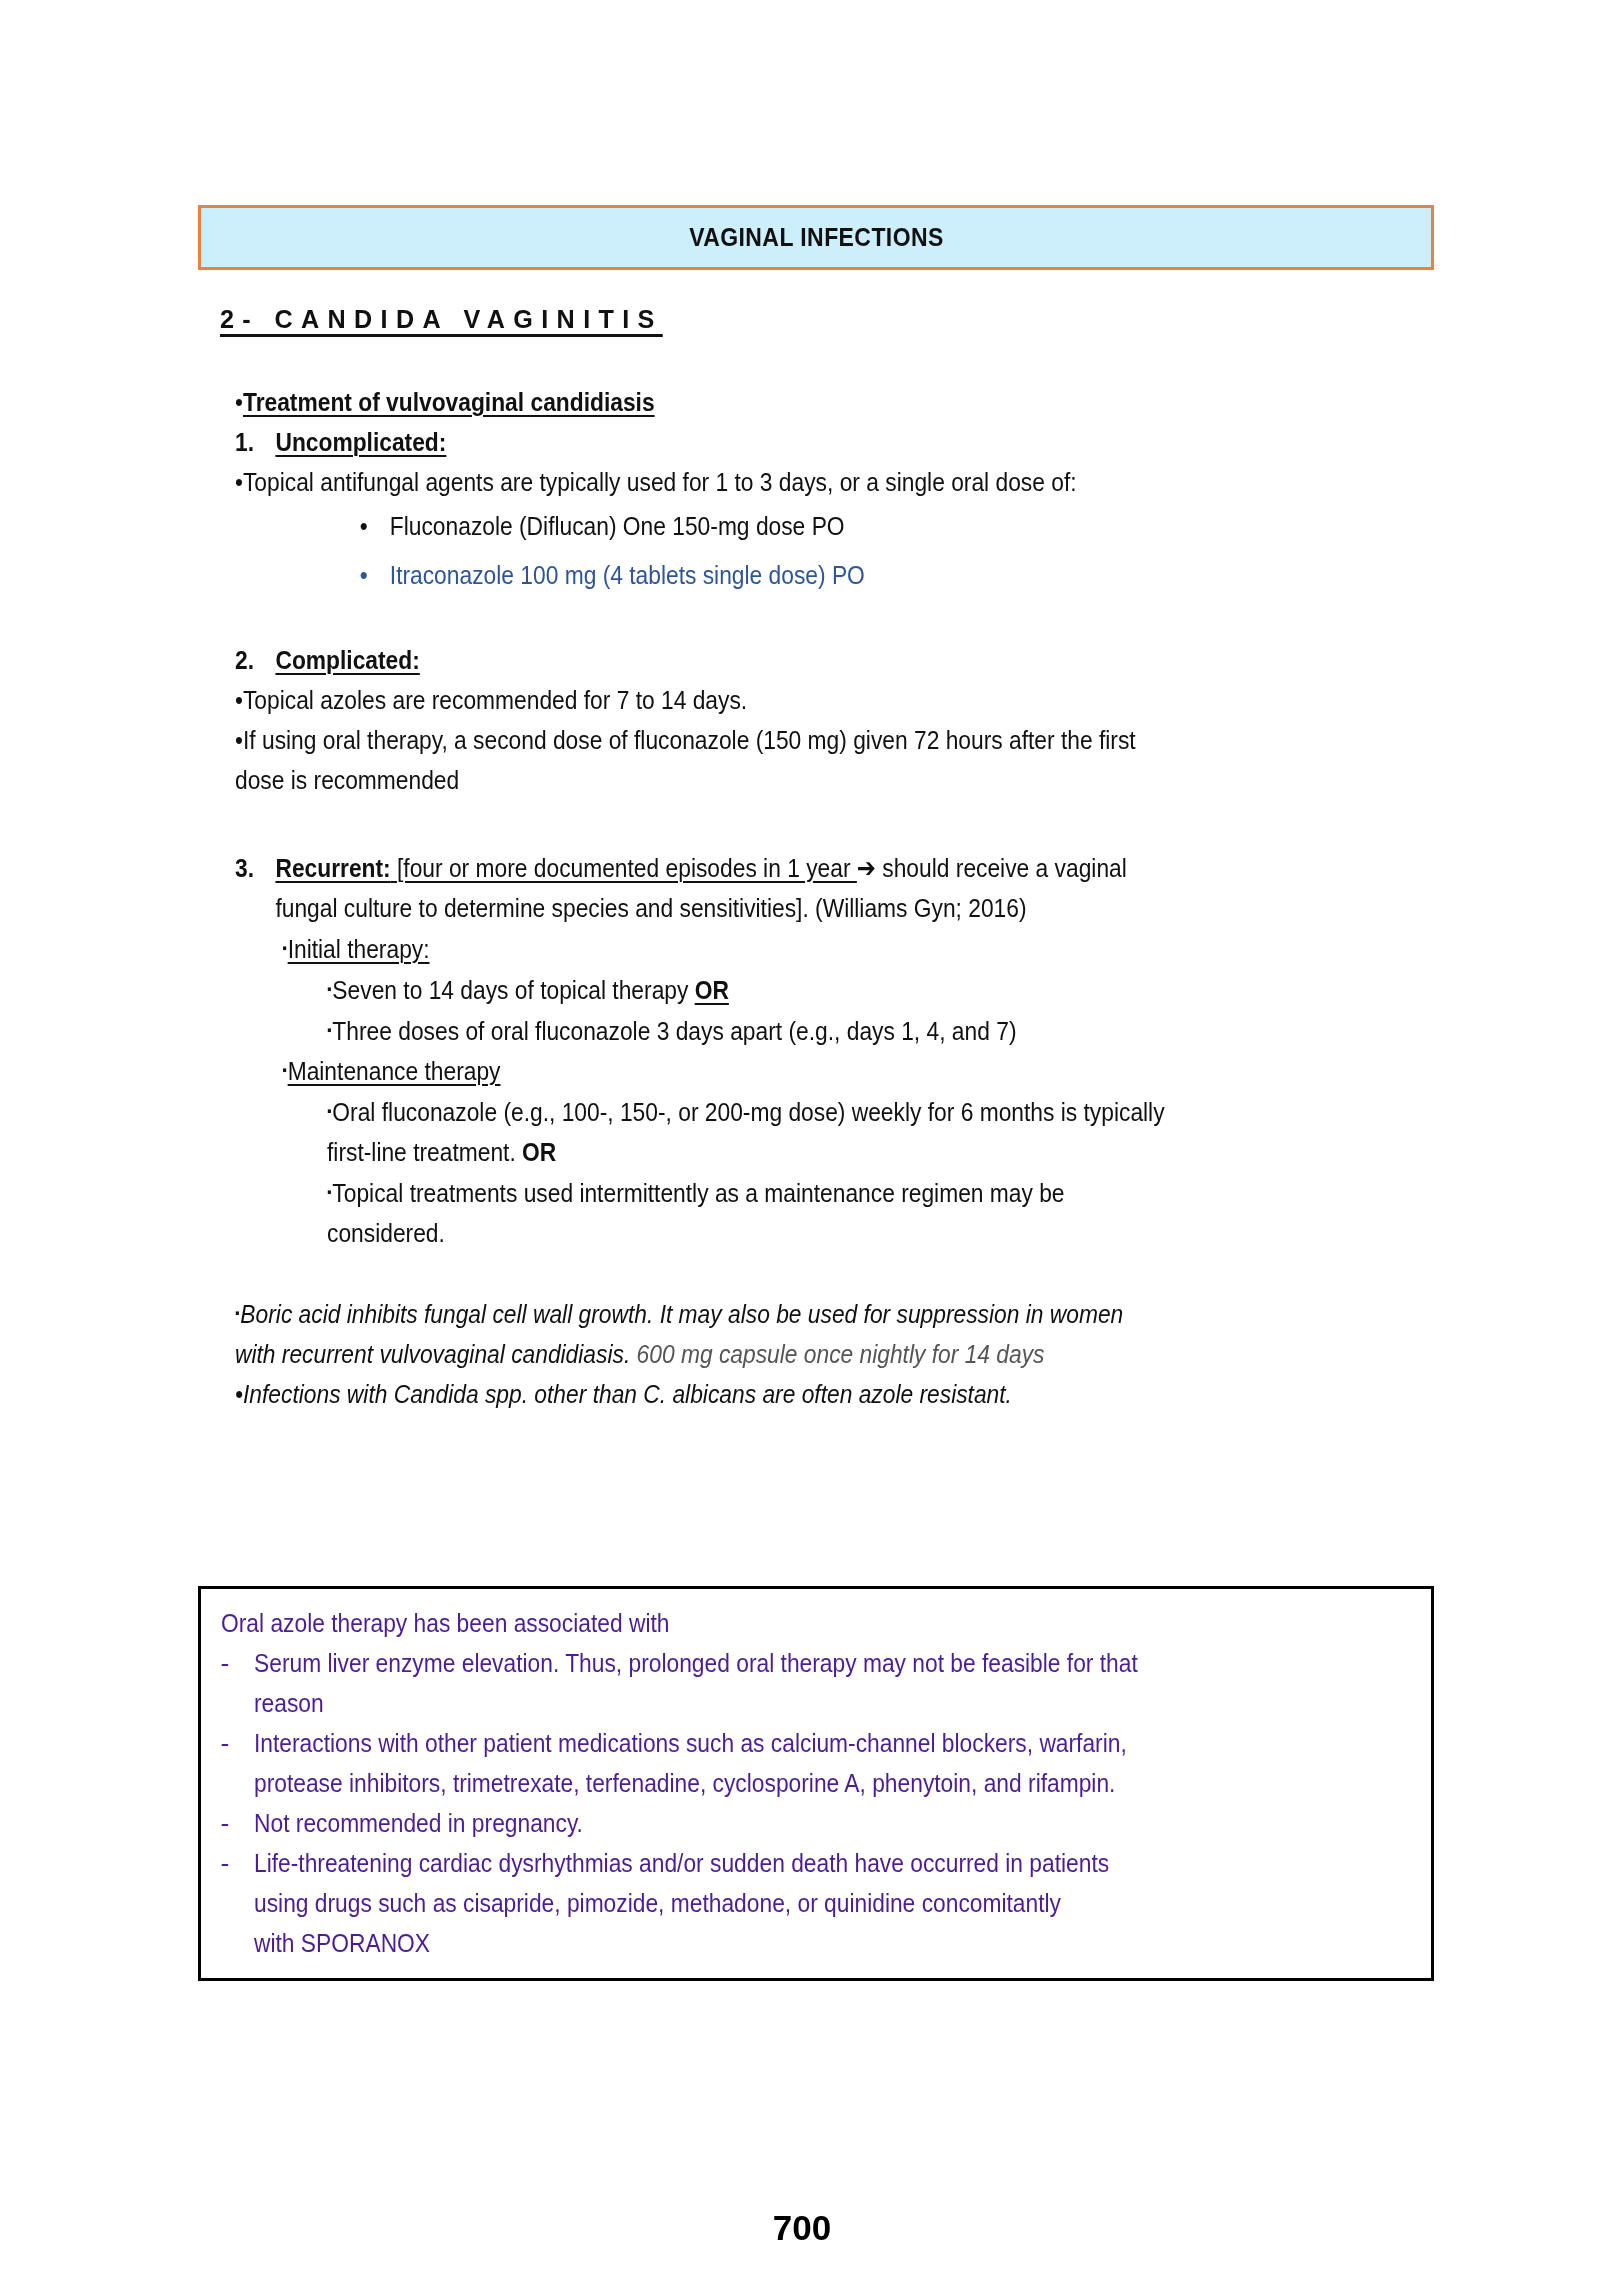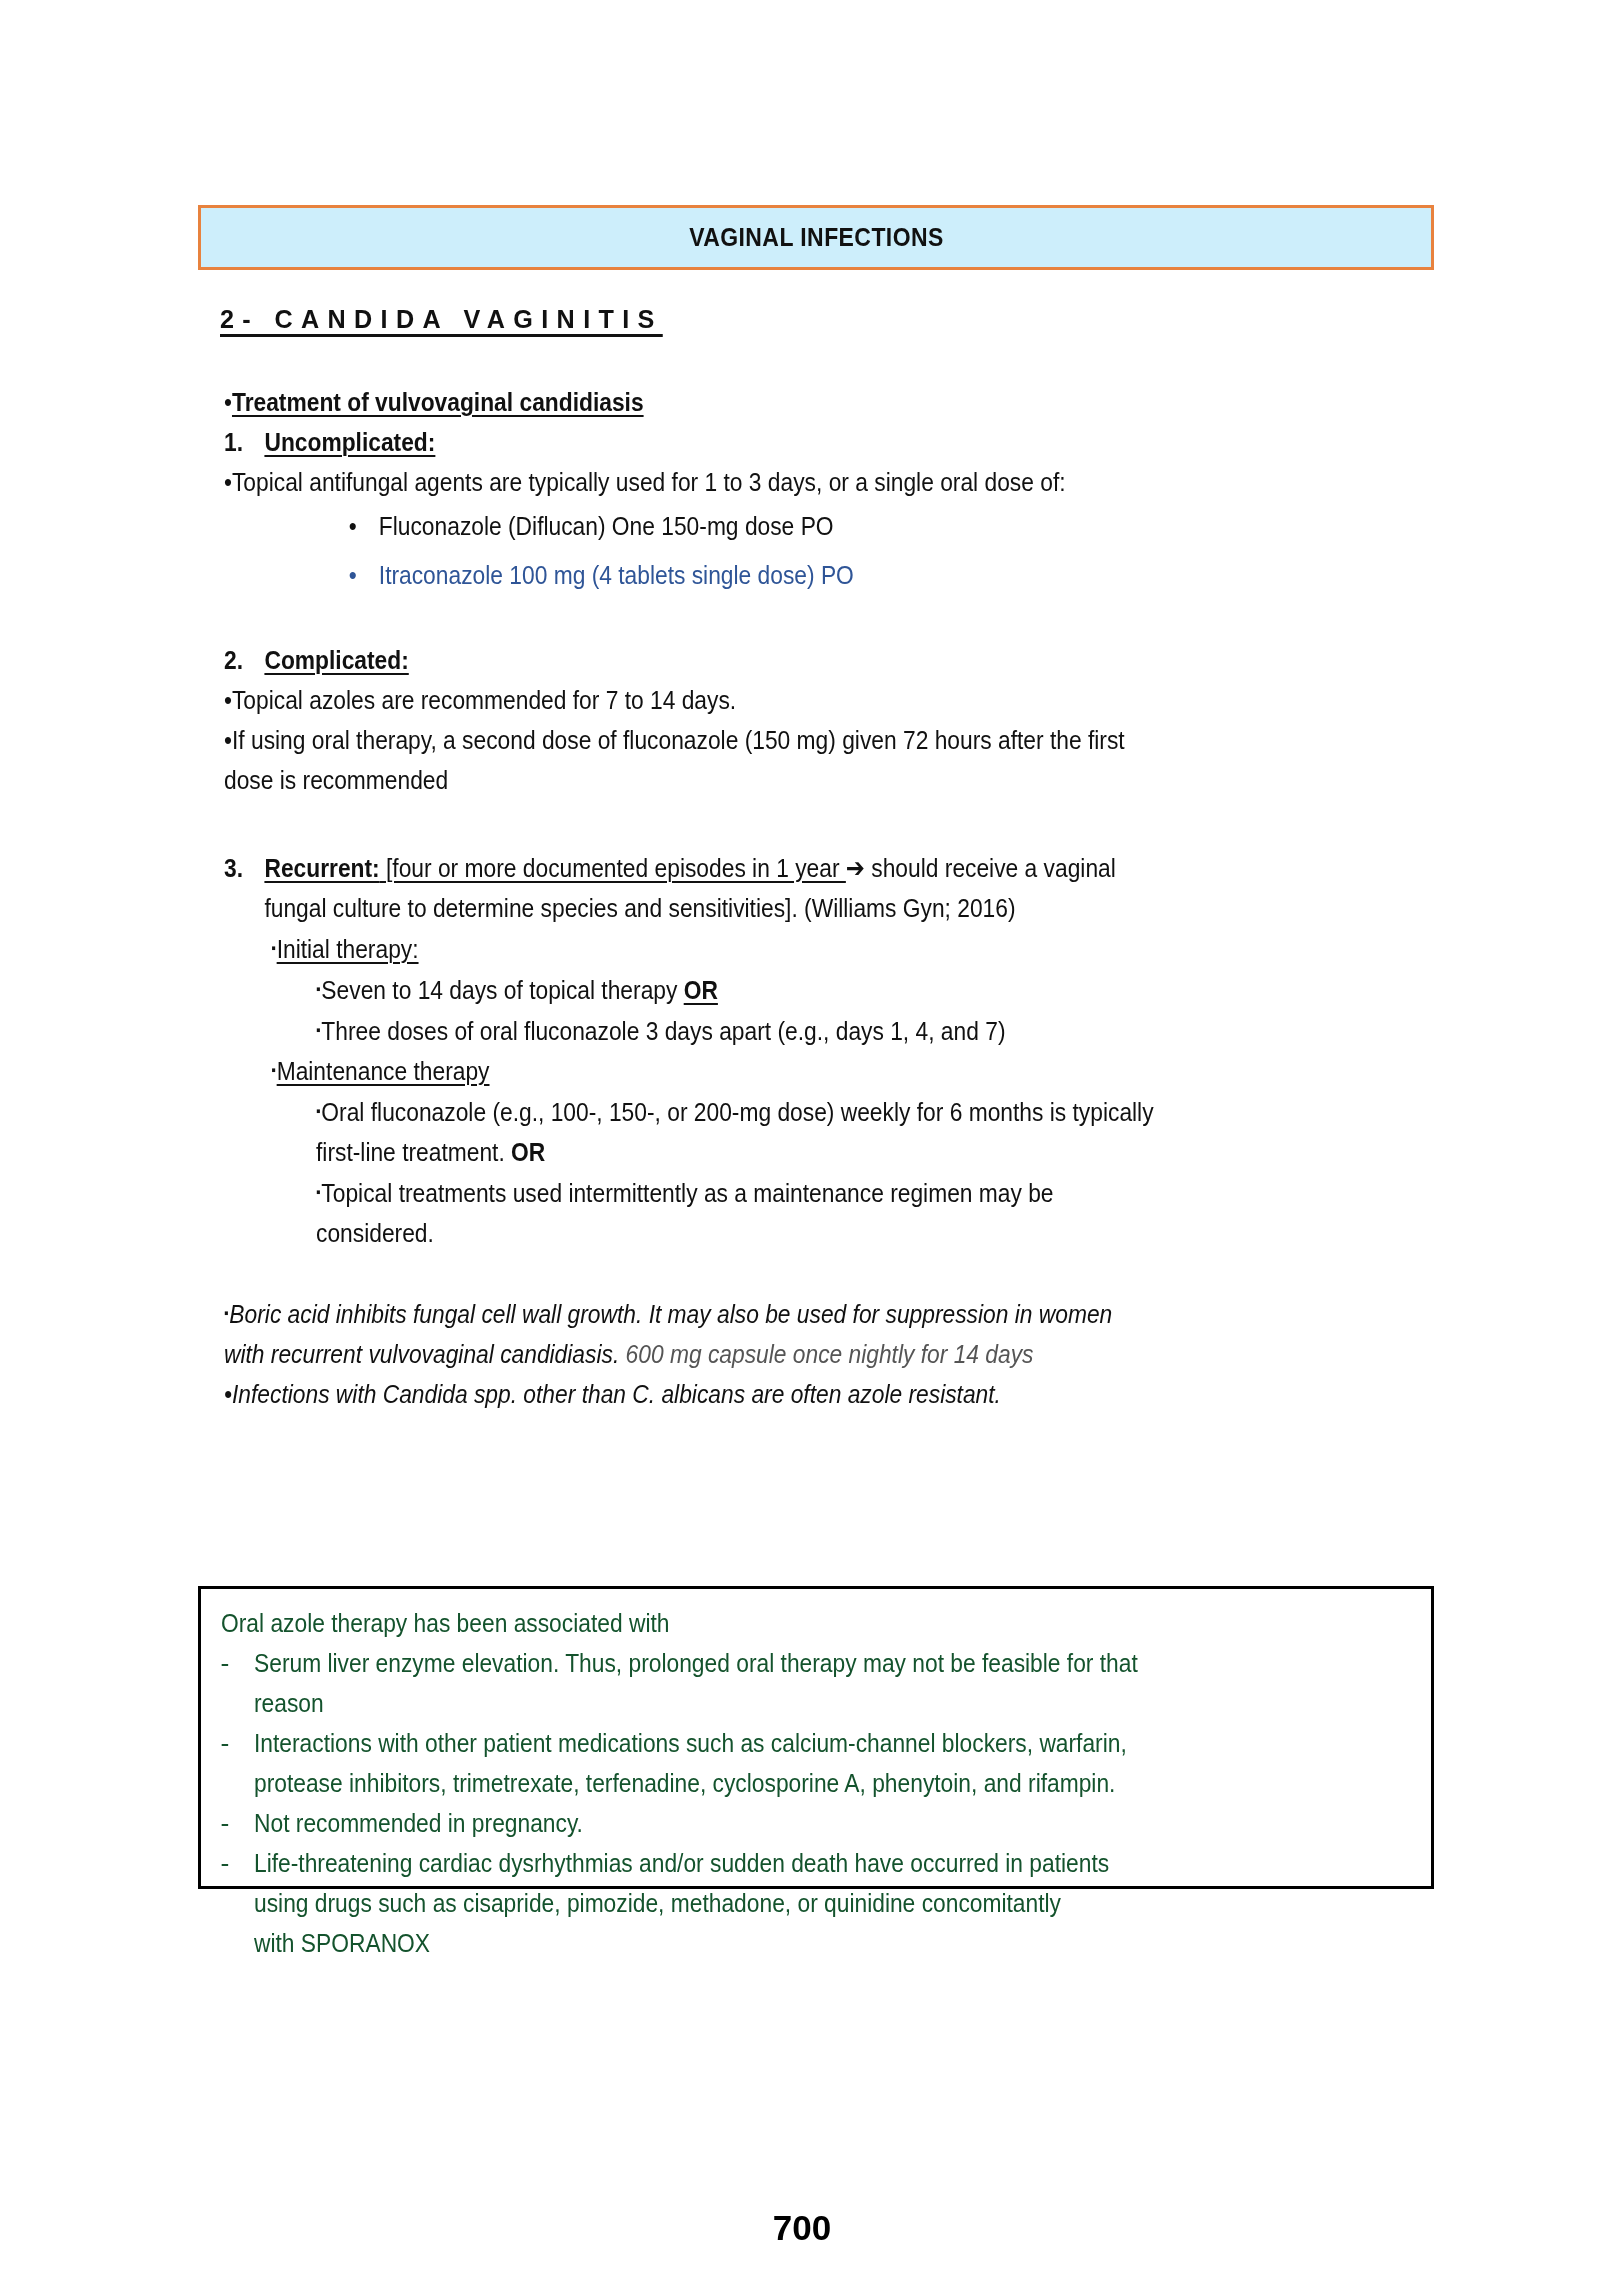--- a/index.html
+++ b/index.html
@@ -13,43 +13,43 @@
     }
     .banner-title { font-size: 25.5px; letter-spacing: 0.5px; color: #111; transform: scaleX(0.9); }
 
     .section-heading {
       position: absolute; left: 220px; top: 304px;
       font-size: 26.5px; font-weight: bold; letter-spacing: 8.8px;
       text-decoration: underline; text-underline-offset: 5.9px; text-decoration-thickness: 2.9px;
       transform-origin: left; transform: scaleX(0.95);
     }
 
-    .content { position: absolute; left: 224px; top: 382px; width: 1215px; font-size: 26.5px; line-height: 40px; }
+    .content { position: absolute; left: 235px; top: 382px; width: 1215px; font-size: 26.5px; line-height: 40px; }
     .line { white-space: nowrap; transform-origin: left; transform: scaleX(0.86); }
     .u { text-decoration: underline; text-underline-offset: 3.9px; text-decoration-thickness: 2px; }
     .b { font-weight: bold; }
     .i { font-style: italic; }
     .gray { color: #555; }
     .blue { color: #2f5597; }
     .gap { height: 40px; }
     .gap-small { height: 7.8px; }
 
     .num { display: inline-block; width: 47px; }
     .drug-item { padding-left: 145px; height: 49px; line-height: 49px; }
     .drug-bullet { display: inline-block; width: 35px; }
 
     .rec-cont { padding-left: 47px; }
     .lvl1 { padding-left: 55px; }
     .lvl2 { padding-left: 107px; }
     .sq { font-size: 14.7px; vertical-align: 4.9px; margin-right: 1px; }
 
     .note-box {
-      position: absolute; left: 198px; top: 1586px; width: 1236px; height: 303px;
+      position: absolute; left: 198px; top: 1586px; width: 1236px; height: 395px;
       border: 3.9px solid #000; padding: 13.7px 19.6px 0 19.6px;
-      font-size: 26.5px; line-height: 40px; color: #14532d;
+      font-size: 26.5px; line-height: 40px; color: #4c1d95;
     }
     .note-item { display: flex; }
     .note-dash { width: 33px; flex: none; }
     .note-text { flex: 1; }
     .nline { white-space: nowrap; transform-origin: left; transform: scaleX(0.86); }
 
     .page-number {
       position: absolute; left: 0; width: 1604px; top: 2208px;
       text-align: center; font-size: 35px; font-weight: bold; color: #000;
     }

